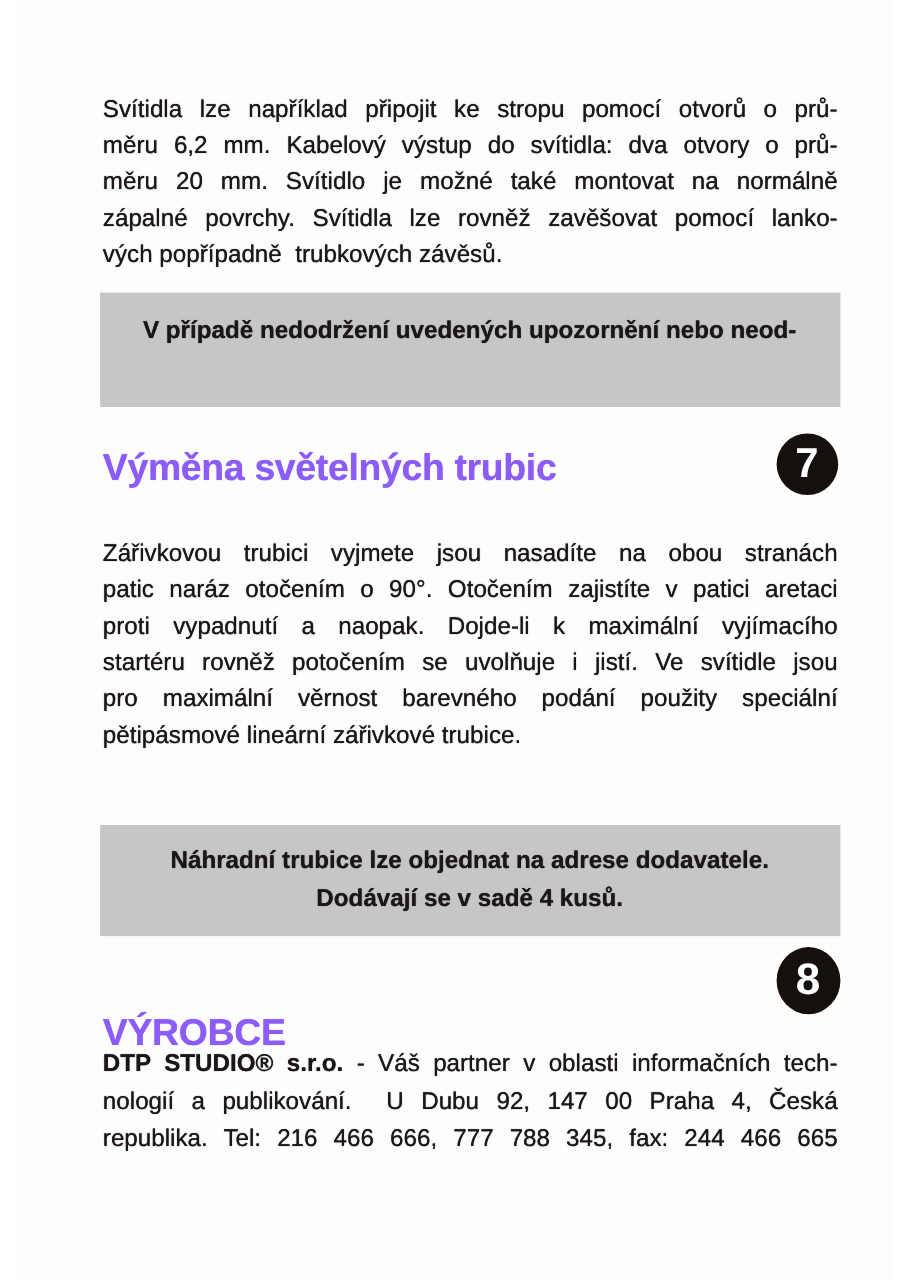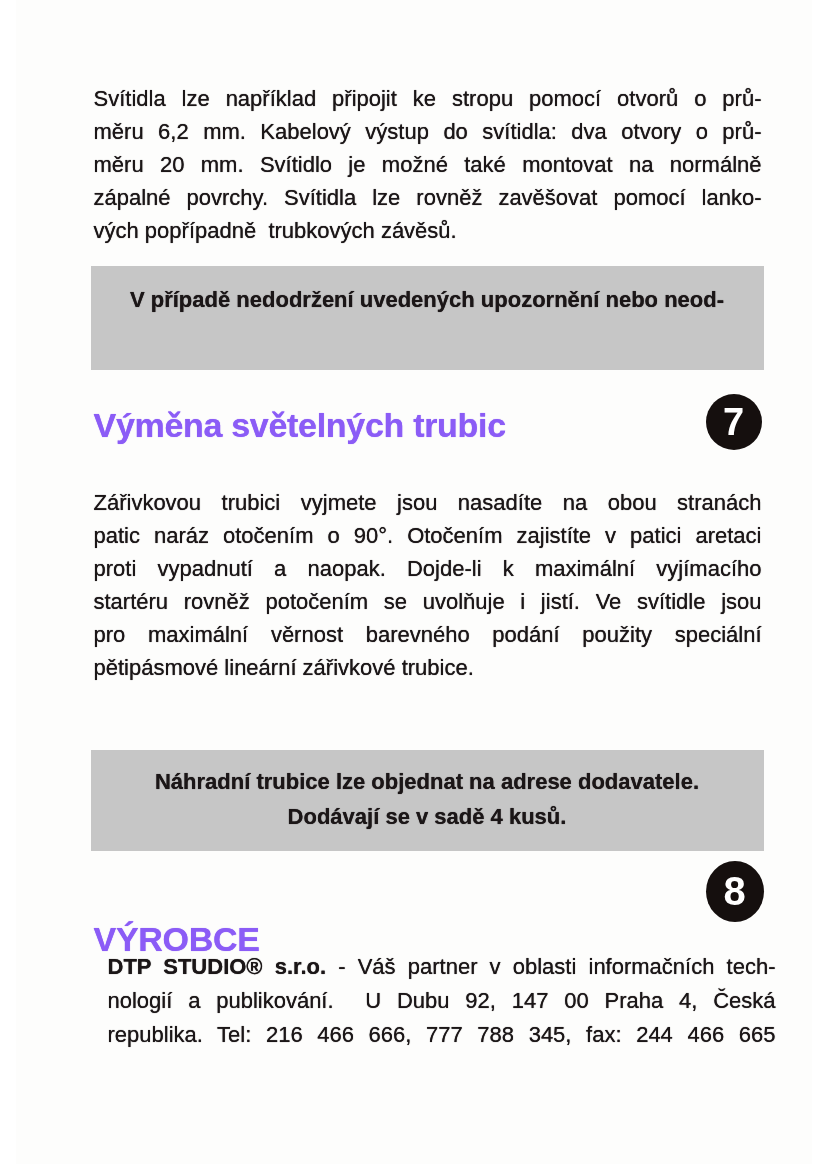--- a/index.html
+++ b/index.html
@@ -49,21 +49,21 @@
     border-radius:50%;
     color:#ffffff;
     font-weight:bold;
     font-size:38px;
     display:flex; align-items:center; justify-content:center;
   }
   .badge-7 { left:690px; top:394px; width:56px; height:56px; }
   .badge-8 { left:690px; top:861px; width:58px; height:61px; font-size:40px; }
 
   .para-tubes { position:absolute; left:78px; top:486px; width:668px; }
-  .para-maker { position:absolute; left:92px; top:950px; width:668px; line-height:34px; }
+  .para-maker { position:absolute; left:78px; top:950px; width:668px; line-height:34px; }
   .para-maker .company { font-weight:bold; }
 </style>
 </head>
 <body>
 
 <div class="page">
 
   <div class="intro body-text">
     <div class="jl">Svítidla lze například připojit ke stropu pomocí otvorů o prů-</div>
     <div class="jl">měru 6,2 mm. Kabelový výstup do svítidla: dva otvory o prů-</div>

